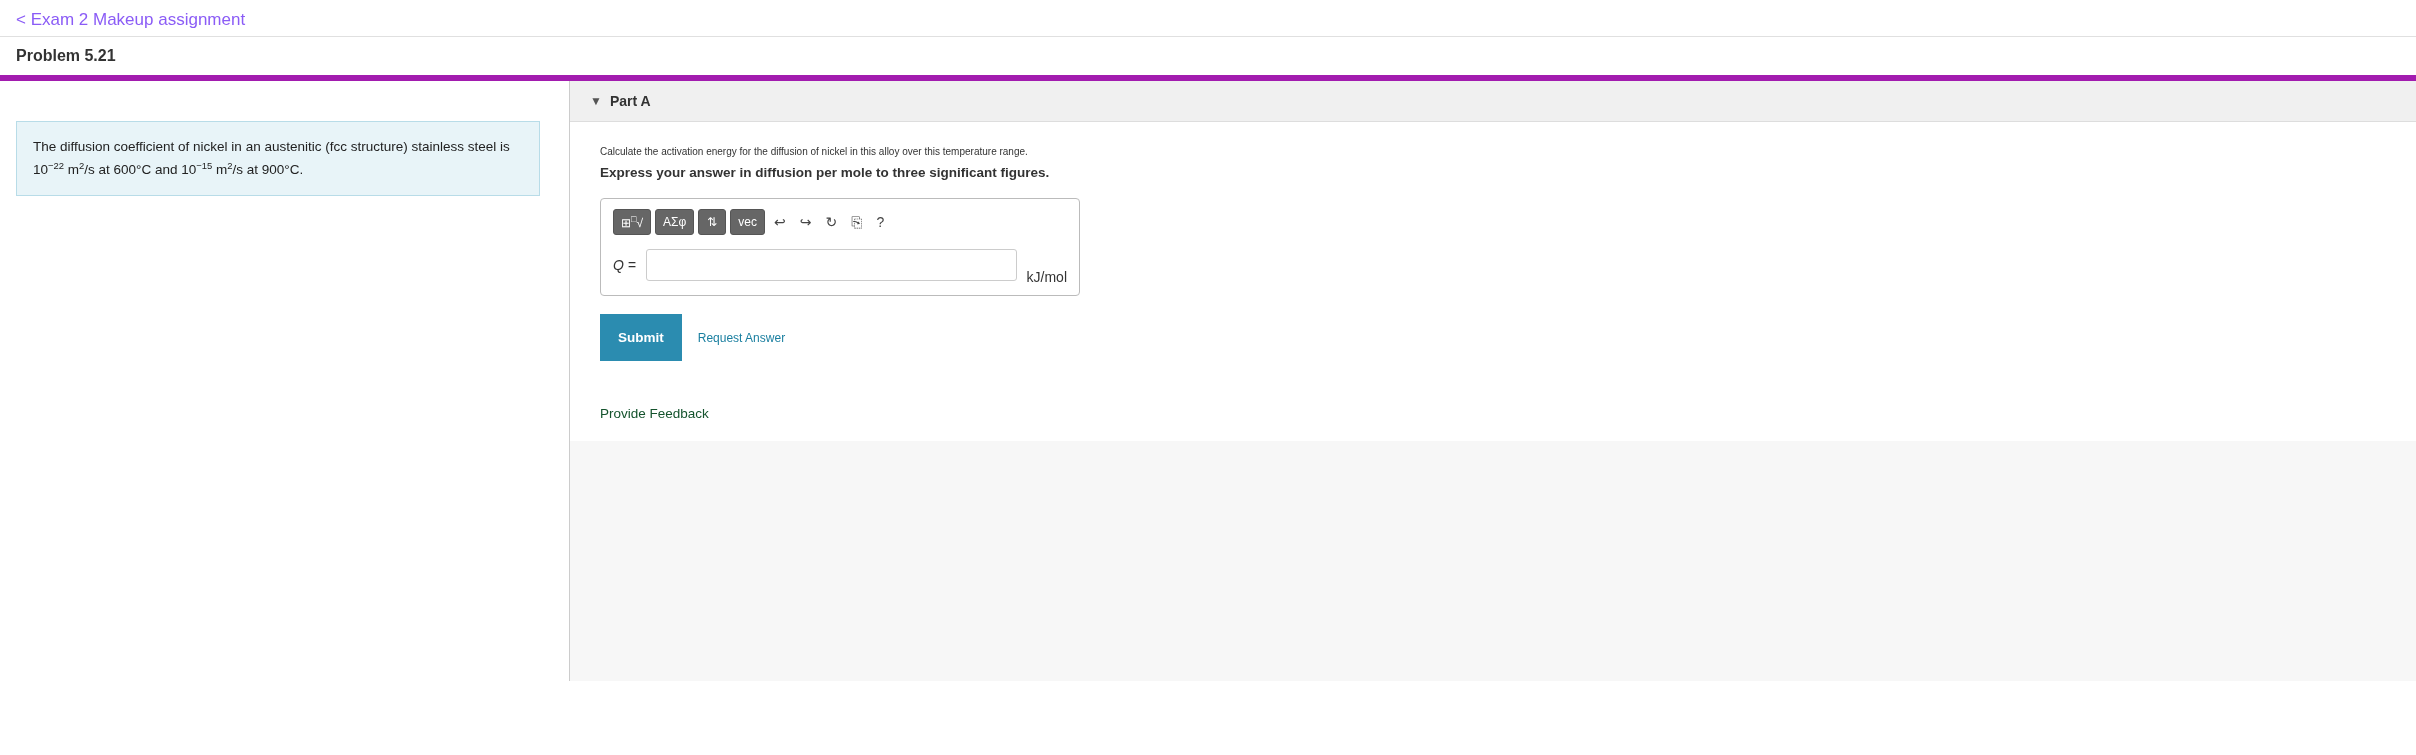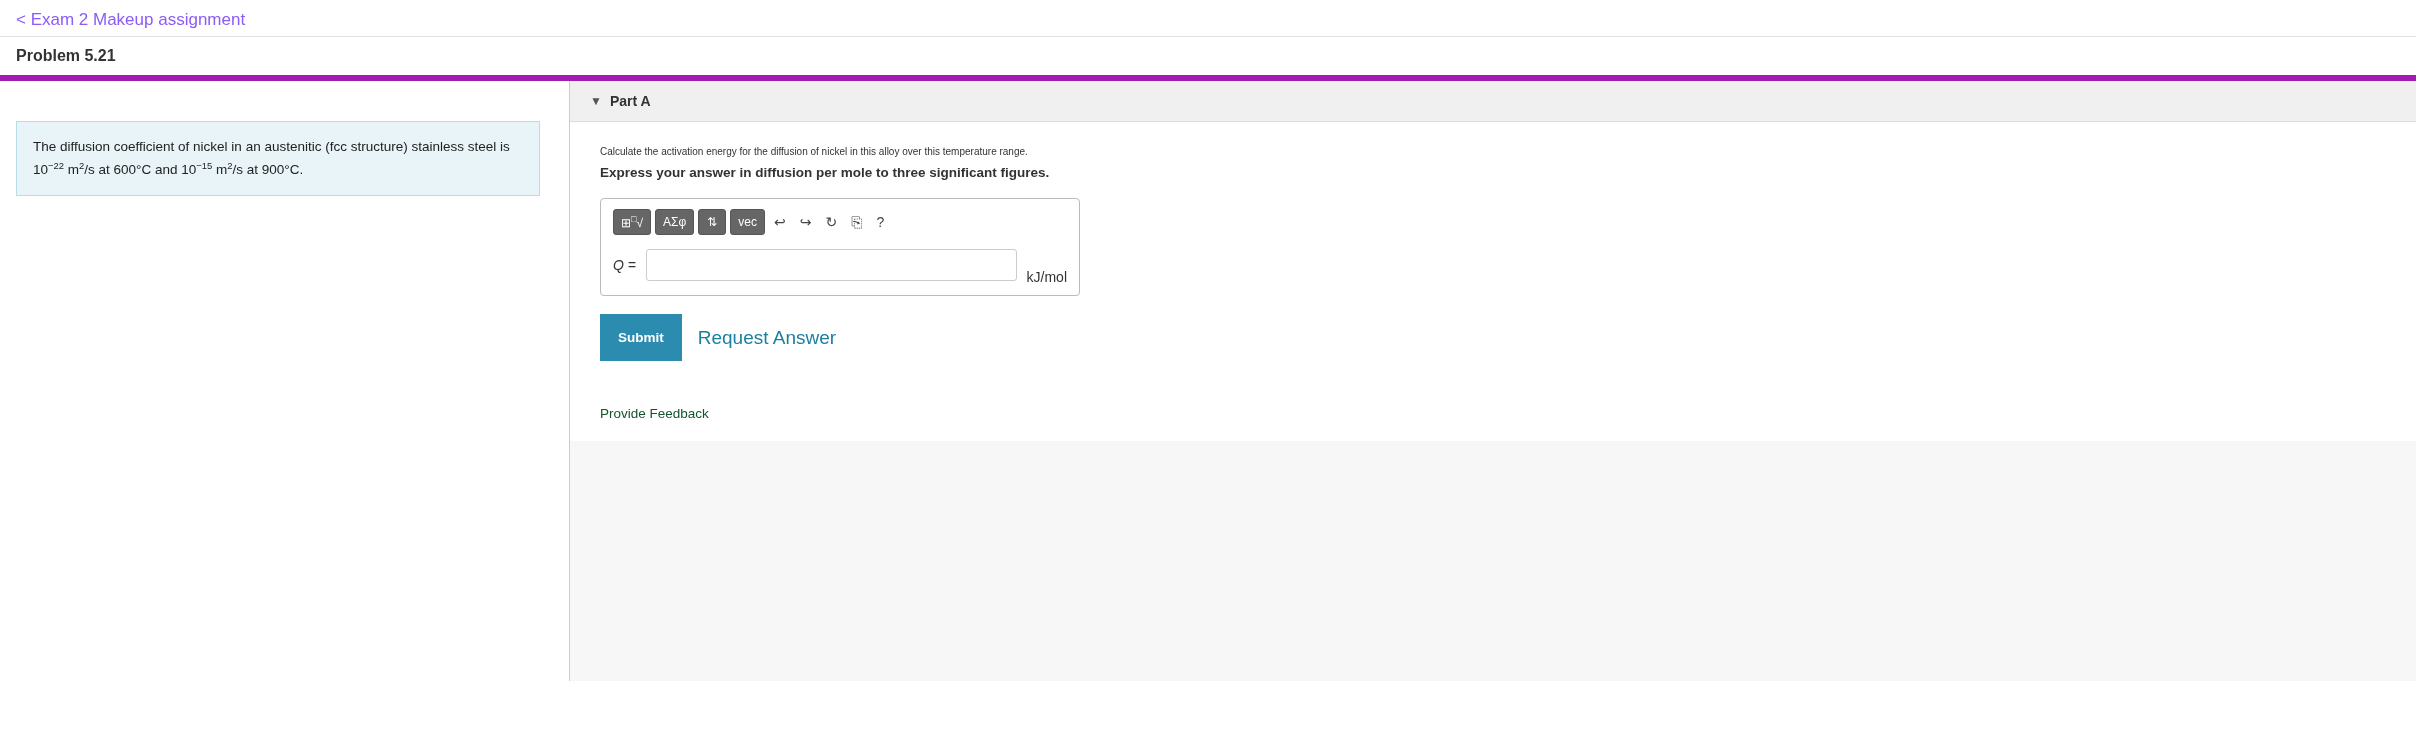--- a/index.html
+++ b/index.html
@@ -153,21 +153,21 @@
       color: #fff;
       border: none;
       border-radius: 0;
       padding: 16px 18px;
       font-size: 13.5px;
       cursor: pointer;
       font-weight: bold;
     }
     .request-link {
       color: #1a7fa0;
-      font-size: 19px;
+      font-size: 12px;
       text-decoration: none;
     }
     .feedback-section {
       padding: 20px 30px;
       background: #fff;
     }
     .feedback-link {
       color: #14532d;
       font-size: 13.5px;
       text-decoration: none;

